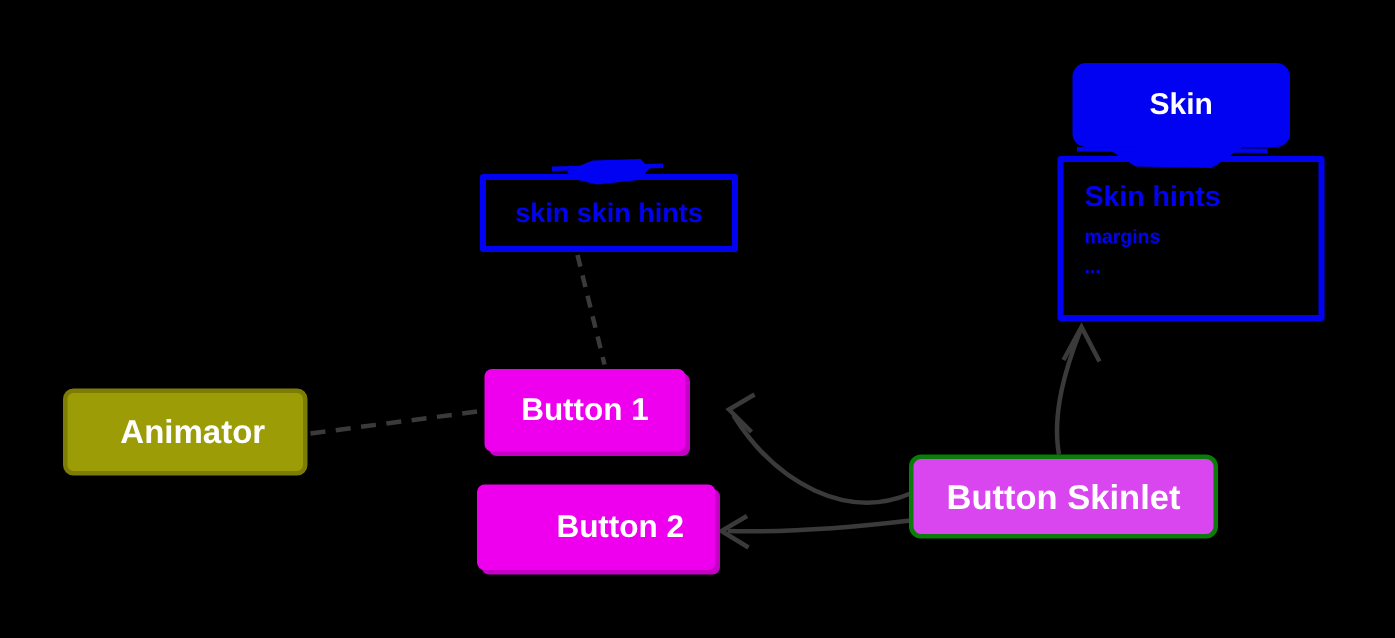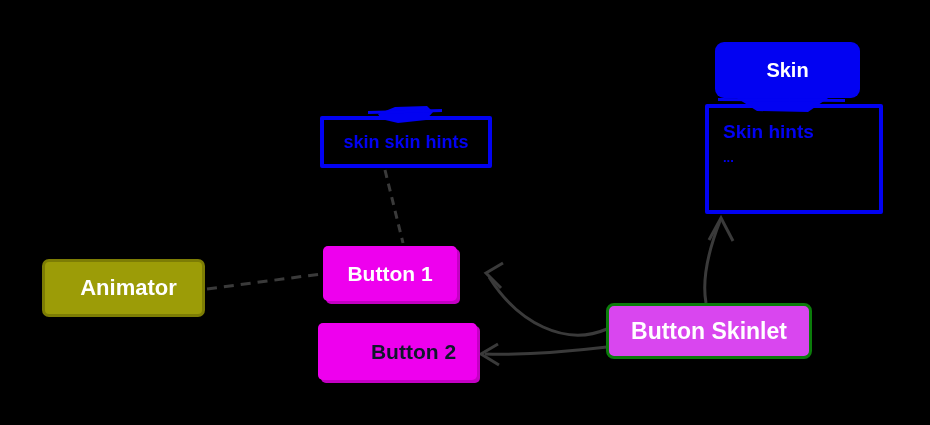--- a/index.html
+++ b/index.html
@@ -23,21 +23,21 @@
   .node-local-skin-hints{left:320px;top:116px;width:172px;height:52px;
                          border:4px solid #0202f2;border-radius:2px;
                          color:#0202f2;font-size:18px;}
   
   .node-animator{left:42px;top:259px;width:163px;height:58px;background:#9c9c07;
                  border:3px solid #7d7d04;border-radius:7px;color:#fff;font-size:22px;padding-left:10px;}
   
   .node-button1{left:323px;top:246px;width:134px;height:55px;background:#ee00ee;
                 border-radius:5px;color:#fff;font-size:21px;box-shadow:3px 3px 0 #c400c4;}
   .node-button2{left:318px;top:323px;width:159px;height:57px;background:#ee00ee;
-                border-radius:5px;color:#0f172a;font-size:21px;box-shadow:3px 3px 0 #c400c4;padding-left:32px;}
+                border-radius:5px;color:#ffffff;font-size:21px;box-shadow:3px 3px 0 #c400c4;padding-left:32px;}
   
   .node-button-skinlet{left:606px;top:303px;width:206px;height:56px;background:#d946ef;
                        border:3px solid #0b7c0b;border-radius:8px;color:#fff;font-size:23px;}
   .watermark{position:absolute;left:25px;top:378px;color:#c9c9c9;font-size:20px;
              letter-spacing:0.5px;}
 </style>
 </head>
 <body>
 
 <div class="canvas">
@@ -63,20 +63,21 @@
     <path d="M 378 114 L 395 107 L 427 106 L 433 112 L 426 120 L 398 123 L 381 119 Z" fill="#0202f2"></path>
     <path d="M 368 111 L 442 109 L 442 112 L 368 114 Z" fill="#0202f2"></path>
   </svg>
 
   <div class="node node-skin">
     <span>Skin</span>
   </div>
 
   <div class="node node-skin-hints">
     <div class="sh-title">Skin hints</div>
+    <div class="sh-item">margins</div>
     <div class="sh-item">...</div>
   </div>
 
   <div class="node node-local-skin-hints">
     <span>skin skin hints</span>
   </div>
 
   <div class="node node-animator">
     <span>Animator</span>
   </div>

